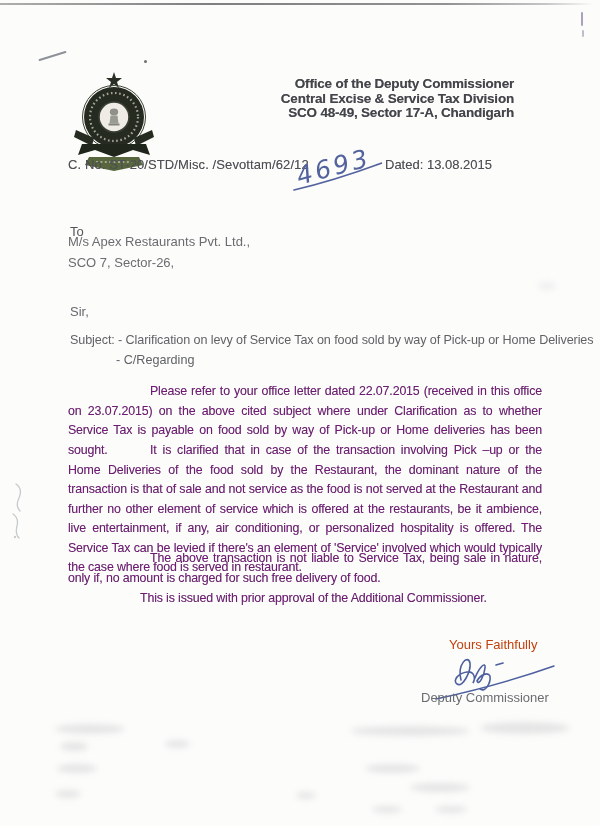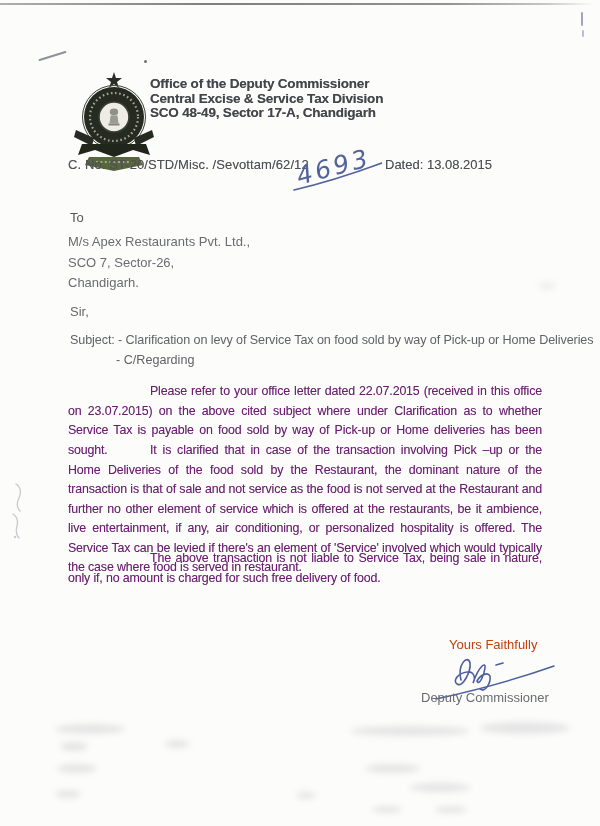--- a/index.html
+++ b/index.html
@@ -18,33 +18,33 @@
     background:linear-gradient(90deg,#9a9a9a 0%,#5f5f62 35%,#77777a 75%,#b9b9bb 92%,transparent 100%);
     opacity:.8;}
   .pen-stroke{top:55px;left:38px;width:29px;height:2px;background:#81868d;
     transform:rotate(-17deg);border-radius:2px;opacity:.9;}
   .ink-dot{top:60px;left:144px;width:3px;height:3px;border-radius:50%;background:#6d6f73;}
   .edge-mark-1{top:12px;left:581px;width:2px;height:14px;background:#8f84a8;opacity:.75;border-radius:1px;}
   .edge-mark-2{top:30px;left:582px;width:2px;height:7px;background:#9a90b0;opacity:.6;border-radius:1px;}
   .smudge{position:absolute;background:rgba(150,152,155,.22);border-radius:50%;filter:blur(3px);}
 
   
-  .header-text{top:77px;left:150px;width:364px;text-align:left;
+  .header-text{top:77px;left:150px;width:364px;text-align:right;
     font-weight:bold;font-size:13.5px;line-height:14.5px;
     color:#43454a;letter-spacing:-.2px;
     text-shadow:0 0 .5px rgba(70,70,75,.55);}
 
   
   .ref-row{top:157px;left:68px;width:480px;height:18px;font-size:13px;color:#4e5055;
     text-shadow:0 0 .4px rgba(80,80,85,.5);}
   .ref-no{position:absolute;left:0;top:0;letter-spacing:.1px;}
   .ref-date{position:absolute;left:317px;top:0;}
 
   
-  .to-label{top:210px;left:70px;font-size:13px;}
+  .to-label{top:224px;left:70px;font-size:13px;}
   .recipient{top:232px;left:68px;font-size:13px;line-height:20.5px;color:#6a6c70;}
   .salutation{top:304px;left:70px;font-size:13px;color:#66686c;}
 
   
   .subject{top:330px;left:70px;width:512px;font-size:12.6px;line-height:20px;color:#606266;}
   .subject .l1{white-space:nowrap;letter-spacing:-.1px;}
   .subject .l2{padding-left:46px;}
 
   
   .para{left:68px;width:474px;font-size:12.4px;line-height:19.5px;
@@ -107,32 +107,32 @@
 
   <svg class="abs" style="top:138px;left:286px;" width="106" height="58" viewBox="0 0 106 58">
     <text x="10" y="36" font-family="DejaVu Sans, sans-serif" font-style="italic" font-size="25" fill="#53639e" letter-spacing="3" transform="rotate(-15 53 29)">4693</text>
     <path d="M8,52 C34,46 66,36 96,25 L90,27" fill="none" stroke="#53639e" stroke-width="1.7" stroke-linecap="round"></path>
   </svg>
 
   <div class="abs to-label">To</div>
   <div class="abs recipient">
     <div>M/s Apex Restaurants Pvt. Ltd.,</div>
     <div>SCO 7, Sector-26,</div>
-    <div>Chandigarh.</div>
   </div>
   <div class="abs salutation">Sir,</div>
 
   <div class="abs subject">
     <div class="l1">Subject: - Clarification on levy of Service Tax on food sold by way of Pick-up or Home Deliveries</div>
     <div class="l2">- C/Regarding</div>
   </div>
 
   <div class="abs para p1">Please refer to your office letter dated 22.07.2015 (received in this office on 23.07.2015) on the above cited subject where under Clarification as to whether Service Tax is payable on food sold by way of Pick-up or Home deliveries has been sought.</div>
   <div class="abs para p2">It is clarified that in case of the transaction involving Pick –up or the Home Deliveries of the food sold by the Restaurant, the dominant nature of the transaction is that of sale and not service as the food is not served at the Restaurant and further no other element of service which is offered at the restaurants, be it ambience, live entertainment, if any, air conditioning, or personalized hospitality is offered. The Service Tax can be levied if there's an element of 'Service' involved which would typically the case where food is served in restaurant.</div>
   <div class="abs para p3">The above transaction is not liable to Service Tax, being sale in nature, only if, no amount is charged for such free delivery of food.</div>
+  <div class="abs para p4">This is issued with prior approval of the Additional Commissioner.</div>
 
   <div class="abs valediction">Yours Faithfully</div>
 
   <svg class="abs" style="top:649px;left:428px;" width="140" height="56" viewBox="0 0 140 56">
     <path d="M33,31 C29,15 40,5 42,14 C43,22 35,39 29,35 C24,31 31,24 39,23 C46,22 48,29 45,34
              C51,17 58,12 57,19 C56,27 51,37 49,32 C53,25 60,23 62,27 C63,34 57,44 52,40" fill="none" stroke="#4d5f9f" stroke-width="1.6" stroke-linecap="round"></path>
     <path d="M68,16 L75,14" fill="none" stroke="#4d5f9f" stroke-width="1.7" stroke-linecap="round"></path>
     <path d="M8,50 C45,42 92,29 126,17" fill="none" stroke="#4d5f9f" stroke-width="1.5" stroke-linecap="round"></path>
   </svg>
 

